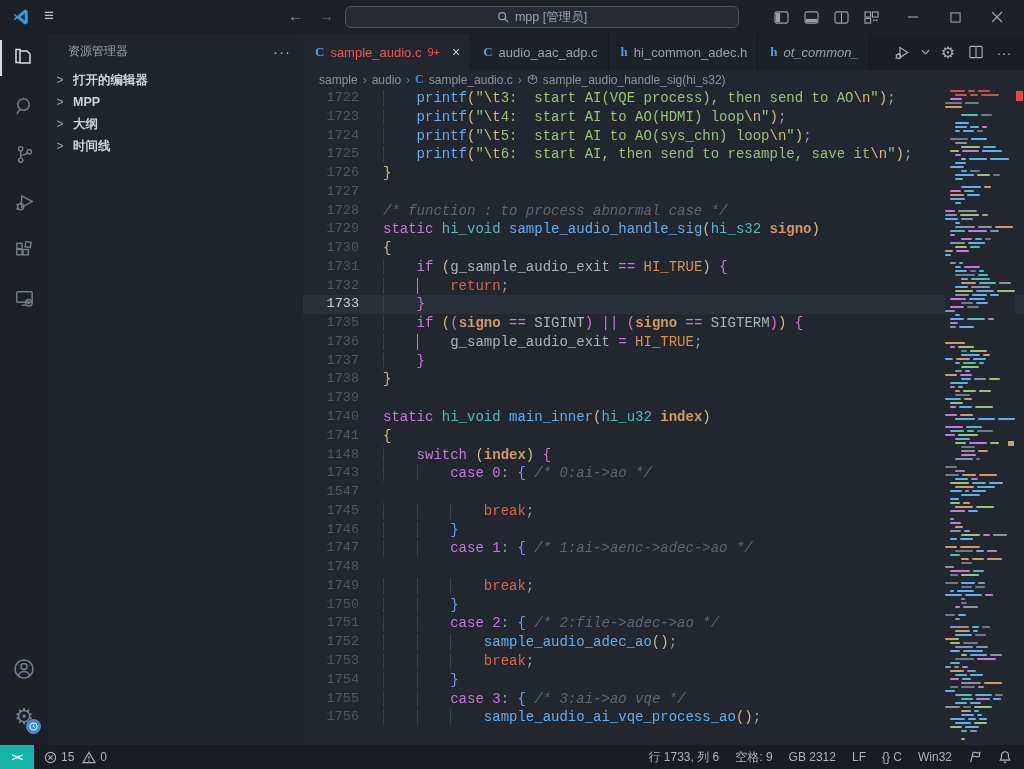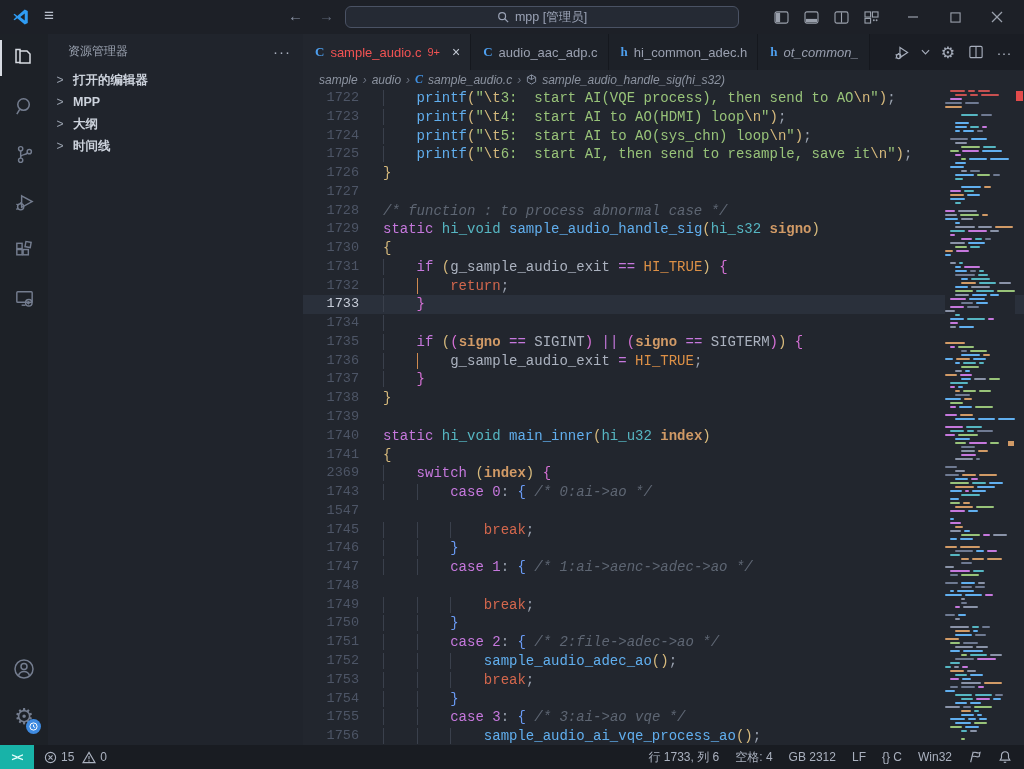--- a/index.html
+++ b/index.html
@@ -57,21 +57,21 @@
   .tab .badge{font-size:11px;}
   .tab .close{margin-left:6px;color:#c3c9d4;font-size:14px;}
   .tab.mod .lbl,.tab.mod .badge{color:#f25353;}
   .tab .lbl.preview{font-style:italic;}
   .tabactions{margin-left:auto;display:flex;align-items:center;padding-right:8px;gap:4px;}
   .ta-ic{width:24px;height:26px;display:flex;align-items:center;justify-content:center;
          color:#a6adbb;cursor:pointer;font-size:15px;}
 
   
   .breadcrumb{position:absolute;left:0;top:36px;right:0;height:19px;display:flex;align-items:center;
-              padding-left:16px;font-size:12px;color:#8c93a0;gap:5px;background:#22262e;font-style:italic;}
+              padding-left:16px;font-size:12px;color:#8c93a0;gap:5px;background:#22262e;}
   .bc-sep{color:#6b7280;font-size:12px;}
   .bc-item{cursor:pointer;}
   .bc-cicon{color:#3f8fe0;font-weight:700;font-family:"Liberation Serif",serif;font-size:12px;}
 
   
   .codearea{position:absolute;left:0;top:55px;right:0;bottom:0;overflow:hidden;
             font-family:"Liberation Mono",monospace;font-size:14px;}
   .code-line{height:18.78px;line-height:18.78px;white-space:pre;display:flex;}
   .code-line.cur{background:#2a303b;}
   .ln{width:56px;text-align:right;color:#4d5566;flex:0 0 56px;font-size:13.5px;}
@@ -347,29 +347,28 @@
             <div class="code-line"><span class="ln">1724</span><span class="ln-pad"></span><span class="lc"><span class="tk-ws tk-g">    </span><span class="tk-fn">printf</span><span class="tk-p1">(</span><span class="tk-str">"</span><span class="tk-esc">\t</span><span class="tk-str">5:  start AI to AO(sys_chn) loop</span><span class="tk-esc">\n</span><span class="tk-str">"</span><span class="tk-p1">)</span><span class="tk-pun">;</span></span></div>
             <div class="code-line"><span class="ln">1725</span><span class="ln-pad"></span><span class="lc"><span class="tk-ws tk-g">    </span><span class="tk-fn">printf</span><span class="tk-p1">(</span><span class="tk-str">"</span><span class="tk-esc">\t</span><span class="tk-str">6:  start AI, then send to resample, save it</span><span class="tk-esc">\n</span><span class="tk-str">"</span><span class="tk-p1">)</span><span class="tk-pun">;</span></span></div>
             <div class="code-line"><span class="ln">1726</span><span class="ln-pad"></span><span class="lc"><span class="tk-b1">}</span></span></div>
             <div class="code-line"><span class="ln">1727</span><span class="ln-pad"></span><span class="lc"></span></div>
             <div class="code-line"><span class="ln">1728</span><span class="ln-pad"></span><span class="lc"><span class="tk-com">/* function : to process abnormal case */</span></span></div>
             <div class="code-line"><span class="ln">1729</span><span class="ln-pad"></span><span class="lc"><span class="tk-kw">static</span><span class="tk-pln"> </span><span class="tk-typ">hi_void</span><span class="tk-pln"> </span><span class="tk-fn">sample_audio_handle_sig</span><span class="tk-p1">(</span><span class="tk-typ">hi_s32</span><span class="tk-pln"> </span><span class="tk-prm">signo</span><span class="tk-p1">)</span></span></div>
             <div class="code-line"><span class="ln">1730</span><span class="ln-pad"></span><span class="lc"><span class="tk-b1">{</span></span></div>
             <div class="code-line"><span class="ln">1731</span><span class="ln-pad"></span><span class="lc"><span class="tk-ws tk-g">    </span><span class="tk-kw">if</span><span class="tk-pln"> </span><span class="tk-p1">(</span><span class="tk-pln">g_sample_audio_exit</span><span class="tk-pln"> </span><span class="tk-op">==</span><span class="tk-pln"> </span><span class="tk-cst">HI_TRUE</span><span class="tk-p1">)</span><span class="tk-pln"> </span><span class="tk-b2">{</span></span></div>
             <div class="code-line"><span class="ln">1732</span><span class="ln-pad"></span><span class="lc"><span class="tk-ws tk-g">    </span><span class="tk-ws tk-ga">    </span><span class="tk-ret">return</span><span class="tk-pun">;</span></span></div>
             <div class="code-line cur"><span class="ln">1733</span><span class="ln-pad"></span><span class="lc"><span class="tk-ws tk-g">    </span><span class="tk-b2">}</span></span></div>
-            <div class="code-line"><span class="ln">1734</span><span class="ln-pad"></span><span class="lc"><span class="tk-ws tk-g">    </span></span></div>
             <div class="code-line"><span class="ln">1735</span><span class="ln-pad"></span><span class="lc"><span class="tk-ws tk-g">    </span><span class="tk-kw">if</span><span class="tk-pln"> </span><span class="tk-p1">(</span><span class="tk-p2">(</span><span class="tk-prm">signo</span><span class="tk-pln"> </span><span class="tk-op">==</span><span class="tk-pln"> </span><span class="tk-pln">SIGINT</span><span class="tk-p2">)</span><span class="tk-pln"> </span><span class="tk-op">||</span><span class="tk-pln"> </span><span class="tk-p2">(</span><span class="tk-prm">signo</span><span class="tk-pln"> </span><span class="tk-op">==</span><span class="tk-pln"> </span><span class="tk-pln">SIGTERM</span><span class="tk-p2">)</span><span class="tk-p1">)</span><span class="tk-pln"> </span><span class="tk-b2">{</span></span></div>
             <div class="code-line"><span class="ln">1736</span><span class="ln-pad"></span><span class="lc"><span class="tk-ws tk-g">    </span><span class="tk-ws tk-ga">    </span><span class="tk-pln">g_sample_audio_exit</span><span class="tk-pln"> </span><span class="tk-op">=</span><span class="tk-pln"> </span><span class="tk-cst">HI_TRUE</span><span class="tk-pun">;</span></span></div>
             <div class="code-line"><span class="ln">1737</span><span class="ln-pad"></span><span class="lc"><span class="tk-ws tk-g">    </span><span class="tk-b2">}</span></span></div>
             <div class="code-line"><span class="ln">1738</span><span class="ln-pad"></span><span class="lc"><span class="tk-b1">}</span></span></div>
             <div class="code-line"><span class="ln">1739</span><span class="ln-pad"></span><span class="lc"></span></div>
             <div class="code-line"><span class="ln">1740</span><span class="ln-pad"></span><span class="lc"><span class="tk-kw">static</span><span class="tk-pln"> </span><span class="tk-typ">hi_void</span><span class="tk-pln"> </span><span class="tk-fn">main_inner</span><span class="tk-p1">(</span><span class="tk-typ">hi_u32</span><span class="tk-pln"> </span><span class="tk-prm">index</span><span class="tk-p1">)</span></span></div>
             <div class="code-line"><span class="ln">1741</span><span class="ln-pad"></span><span class="lc"><span class="tk-b1">{</span></span></div>
-            <div class="code-line"><span class="ln">2369</span><span class="ln-pad"></span><span class="lc"><span class="tk-ws tk-g">    </span><span class="tk-kw">switch</span><span class="tk-pln"> </span><span class="tk-p1">(</span><span class="tk-prm">index</span><span class="tk-p1">)</span><span class="tk-pln"> </span><span class="tk-b2">{</span></span></div>
+            <div class="code-line"><span class="ln">1148</span><span class="ln-pad"></span><span class="lc"><span class="tk-ws tk-g">    </span><span class="tk-kw">switch</span><span class="tk-pln"> </span><span class="tk-p1">(</span><span class="tk-prm">index</span><span class="tk-p1">)</span><span class="tk-pln"> </span><span class="tk-b2">{</span></span></div>
             <div class="code-line"><span class="ln">1743</span><span class="ln-pad"></span><span class="lc"><span class="tk-ws tk-g">    </span><span class="tk-ws tk-g">    </span><span class="tk-kw">case</span><span class="tk-pln"> </span><span class="tk-num">0</span><span class="tk-pun">:</span><span class="tk-pln"> </span><span class="tk-b3">{</span><span class="tk-pln"> </span><span class="tk-com">/* 0:ai-&gt;ao */</span></span></div>
             <div class="code-line"><span class="ln">1547</span><span class="ln-pad"></span></div>
             <div class="code-line"><span class="ln">1745</span><span class="ln-pad"></span><span class="lc"><span class="tk-ws tk-g">    </span><span class="tk-ws tk-g">    </span><span class="tk-ws tk-g">    </span><span class="tk-ret">break</span><span class="tk-pun">;</span></span></div>
             <div class="code-line"><span class="ln">1746</span><span class="ln-pad"></span><span class="lc"><span class="tk-ws tk-g">    </span><span class="tk-ws tk-g">    </span><span class="tk-b3">}</span></span></div>
             <div class="code-line"><span class="ln">1747</span><span class="ln-pad"></span><span class="lc"><span class="tk-ws tk-g">    </span><span class="tk-ws tk-g">    </span><span class="tk-kw">case</span><span class="tk-pln"> </span><span class="tk-num">1</span><span class="tk-pun">:</span><span class="tk-pln"> </span><span class="tk-b3">{</span><span class="tk-pln"> </span><span class="tk-com">/* 1:ai-&gt;aenc-&gt;adec-&gt;ao */</span></span></div>
             <div class="code-line"><span class="ln">1748</span><span class="ln-pad"></span></div>
             <div class="code-line"><span class="ln">1749</span><span class="ln-pad"></span><span class="lc"><span class="tk-ws tk-g">    </span><span class="tk-ws tk-g">    </span><span class="tk-ws tk-g">    </span><span class="tk-ret">break</span><span class="tk-pun">;</span></span></div>
             <div class="code-line"><span class="ln">1750</span><span class="ln-pad"></span><span class="lc"><span class="tk-ws tk-g">    </span><span class="tk-ws tk-g">    </span><span class="tk-b3">}</span></span></div>
             <div class="code-line"><span class="ln">1751</span><span class="ln-pad"></span><span class="lc"><span class="tk-ws tk-g">    </span><span class="tk-ws tk-g">    </span><span class="tk-kw">case</span><span class="tk-pln"> </span><span class="tk-num">2</span><span class="tk-pun">:</span><span class="tk-pln"> </span><span class="tk-b3">{</span><span class="tk-pln"> </span><span class="tk-com">/* 2:file-&gt;adec-&gt;ao */</span></span></div>
             <div class="code-line"><span class="ln">1752</span><span class="ln-pad"></span><span class="lc"><span class="tk-ws tk-g">    </span><span class="tk-ws tk-g">    </span><span class="tk-ws tk-g">    </span><span class="tk-fn">sample_audio_adec_ao</span><span class="tk-p1">(</span><span class="tk-p1">)</span><span class="tk-pun">;</span></span></div>
@@ -995,21 +994,21 @@
       <span>15</span>
       <svg width="14" height="13" viewBox="0 0 15 14" style="margin-left:4px;">
           <path d="M7.5 1.5 L14 12.5 H1 Z" fill="none" stroke="currentColor" stroke-width="1.2"></path>
           <line x1="7.5" y1="5.5" x2="7.5" y2="9" stroke="currentColor" stroke-width="1.2"></line>
           <circle cx="7.5" cy="10.8" r=".8" fill="currentColor"></circle>
         </svg>
       <span>0</span>
     </div>
     <div class="st-right" id="st-right">
         <span class="st-item">行 1733, 列 6</span>
-        <span class="st-item">空格: 4</span>
+        <span class="st-item">空格: 9</span>
         <span class="st-item">GB 2312</span>
         <span class="st-item">LF</span>
         <span class="st-item">{} C</span>
         <span class="st-item">Win32</span>
       <span class="st-ic">
         <svg width="14" height="14" viewBox="0 0 16 16" fill="none" stroke="currentColor" stroke-width="1.3">
             <path d="M3 14 L6 2"></path>
             <path d="M6.2 3 c3 -1.5 4.5 1.5 7.5 0 l-1 4.5 c-3 1.5 -4.5 -1.5 -7.5 0"></path>
           </svg>
       </span>

